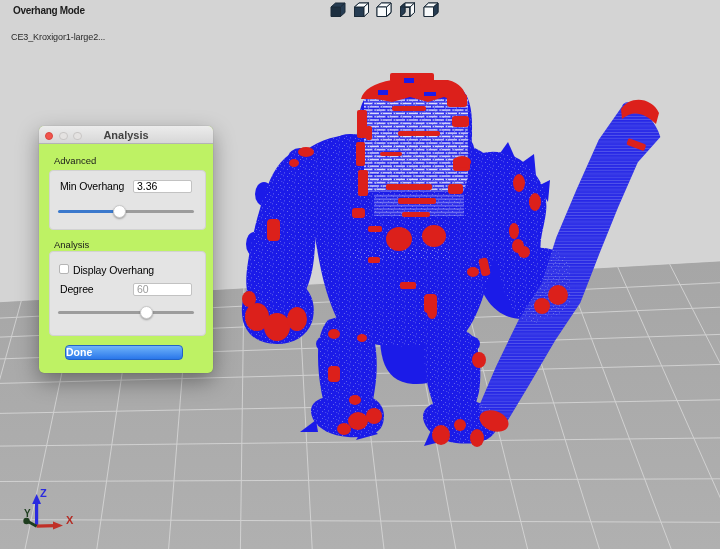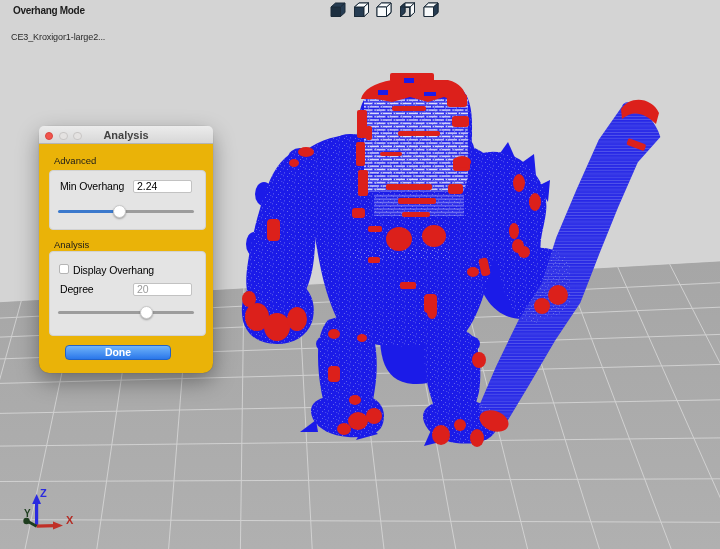--- a/index.html
+++ b/index.html
@@ -1,35 +1,35 @@
 <!DOCTYPE html>
 <html><head><meta charset="utf-8"><style>
 *{margin:0;padding:0;box-sizing:border-box}
 html,body{width:720px;height:549px;overflow:hidden;font-family:"Liberation Sans",sans-serif}
 #stage{position:relative;width:720px;height:549px;background:#d4d4d4;overflow:hidden}
 #scene{position:absolute;left:0;top:0}
 .toptext{position:absolute;left:13px;top:4.5px;font-size:10px;font-weight:bold;letter-spacing:-0.3px;color:#1c1c1c}
 .fname{position:absolute;left:11px;top:31.5px;font-size:9px;letter-spacing:-0.1px;color:#2a2a2a}
-#dlg{position:absolute;left:39px;top:126px;width:174px;height:247px;background:#eab308;border-radius:10px;
+#dlg{position:absolute;left:39px;top:126px;width:174px;height:247px;background:#bef264;border-radius:5px;
 box-shadow:0 8px 22px rgba(0,0,0,0.38),0 0 1px rgba(0,0,0,0.35)}
 #tbar{position:relative;height:18px;background:linear-gradient(#ececec,#d7d7d7);border-bottom:1px solid #b4b4b4;border-radius:5px 5px 0 0}
 .tl{position:absolute;top:5.5px;width:8.5px;height:8.5px;border-radius:50%}
 .tl.r{left:5.5px;background:#f2544d;border:0.5px solid #d9453e}
 .tl.g1{left:20px;background:#e4e2e1;border:0.5px solid #c8c6c5}
 .tl.g2{left:34px;background:#e4e2e1;border:0.5px solid #c8c6c5}
 #ttitle{position:absolute;left:0;right:0;top:3px;text-align:center;font-size:11px;font-weight:bold;color:#424242}
 .glabel{position:absolute;font-size:9.5px;color:#1a1a1a}
 .gbox{position:absolute;left:10px;width:157px;background:#e4e4e4;border:1px solid #d2d2d2;border-radius:4px}
 .flabel{position:absolute;font-size:10.5px;letter-spacing:-0.15px;color:#000}
 .inp{position:absolute;left:94px;width:59px;height:13px;background:#fff;border:1px solid #c2c2c2;border-radius:2px;font-size:10.5px;padding-left:3px;line-height:11.5px;color:#000}
 .track{position:absolute;left:19px;width:136px;height:3px;border-radius:2px;background:#9c9c9c}
 .knob{position:absolute;width:13px;height:13px;border-radius:50%;background:#fff;border:0.5px solid #c9c9c9;box-shadow:0 1px 2px rgba(0,0,0,0.3)}
 .cbx{position:absolute;left:20px;width:10px;height:10px;background:#fff;border:1px solid #b5b5b5;border-radius:2px}
-#done{position:absolute;left:26px;top:219px;width:106px;height:14.5px;border-radius:4px;font-weight:bold;
-background:linear-gradient(#70b4fa,#2a77ea);border:1px solid #2262c8;color:#fff;font-size:10.5px;text-align:center;line-height:13px}
+#done{position:absolute;left:26px;top:219px;width:118px;height:14.5px;border-radius:4px;font-weight:bold;
+background:linear-gradient(#70b4fa,#2a77ea);border:1px solid #2262c8;color:#fff;font-size:10.5px;line-height:13px}
 </style></head><body>
 <div id="stage">
 <svg id="scene" width="720" height="549" viewBox="0 0 720 549">
 <defs>
 <linearGradient id="floorg" x1="0" y1="0" x2="0" y2="1">
 <stop offset="0" stop-color="#a6a6a6"></stop>
           <stop offset="1" stop-color="#b0b0b0"></stop>
 </linearGradient>
 <pattern id="speck" width="11" height="7" patternUnits="userSpaceOnUse">
 <rect x="1" y="1" width="1" height="0.8" fill="#ccd1f0"></rect>
@@ -281,26 +281,26 @@
 <div id="dlg">
 <div id="tbar">
         <div class="tl r"></div>
         <div class="tl g1"></div>
         <div class="tl g2"></div>
         <div id="ttitle">Analysis</div>
       </div>
 <div class="glabel" style="left:15px;top:29px">Advanced</div>
 <div class="gbox" style="top:44px;height:60px"></div>
 <div class="flabel" style="left:21px;top:54px">Min Overhang</div>
-<div class="inp" style="top:54px">2.24</div>
+<div class="inp" style="top:54px">3.36</div>
 <div class="track" style="top:84px;background:linear-gradient(to right,#3b79cc 0 45%,#9c9c9c 45%)"></div>
 <div class="knob" style="left:74px;top:79px"></div>
 <div class="glabel" style="left:15px;top:113px">Analysis</div>
 <div class="gbox" style="top:125px;height:85px"></div>
 <div class="cbx" style="top:138px"></div>
 <div class="flabel" style="left:34px;top:138px">Display Overhang</div>
 <div class="flabel" style="left:21px;top:157px">Degree</div>
-<div class="inp" style="top:157px;color:#9b9b9b">20</div>
+<div class="inp" style="top:157px;color:#9b9b9b">60</div>
 <div class="track" style="top:185px"></div>
 <div class="knob" style="left:101px;top:180px"></div>
 <div id="done">Done</div>
 </div>
 </div>
 
 </body></html>

